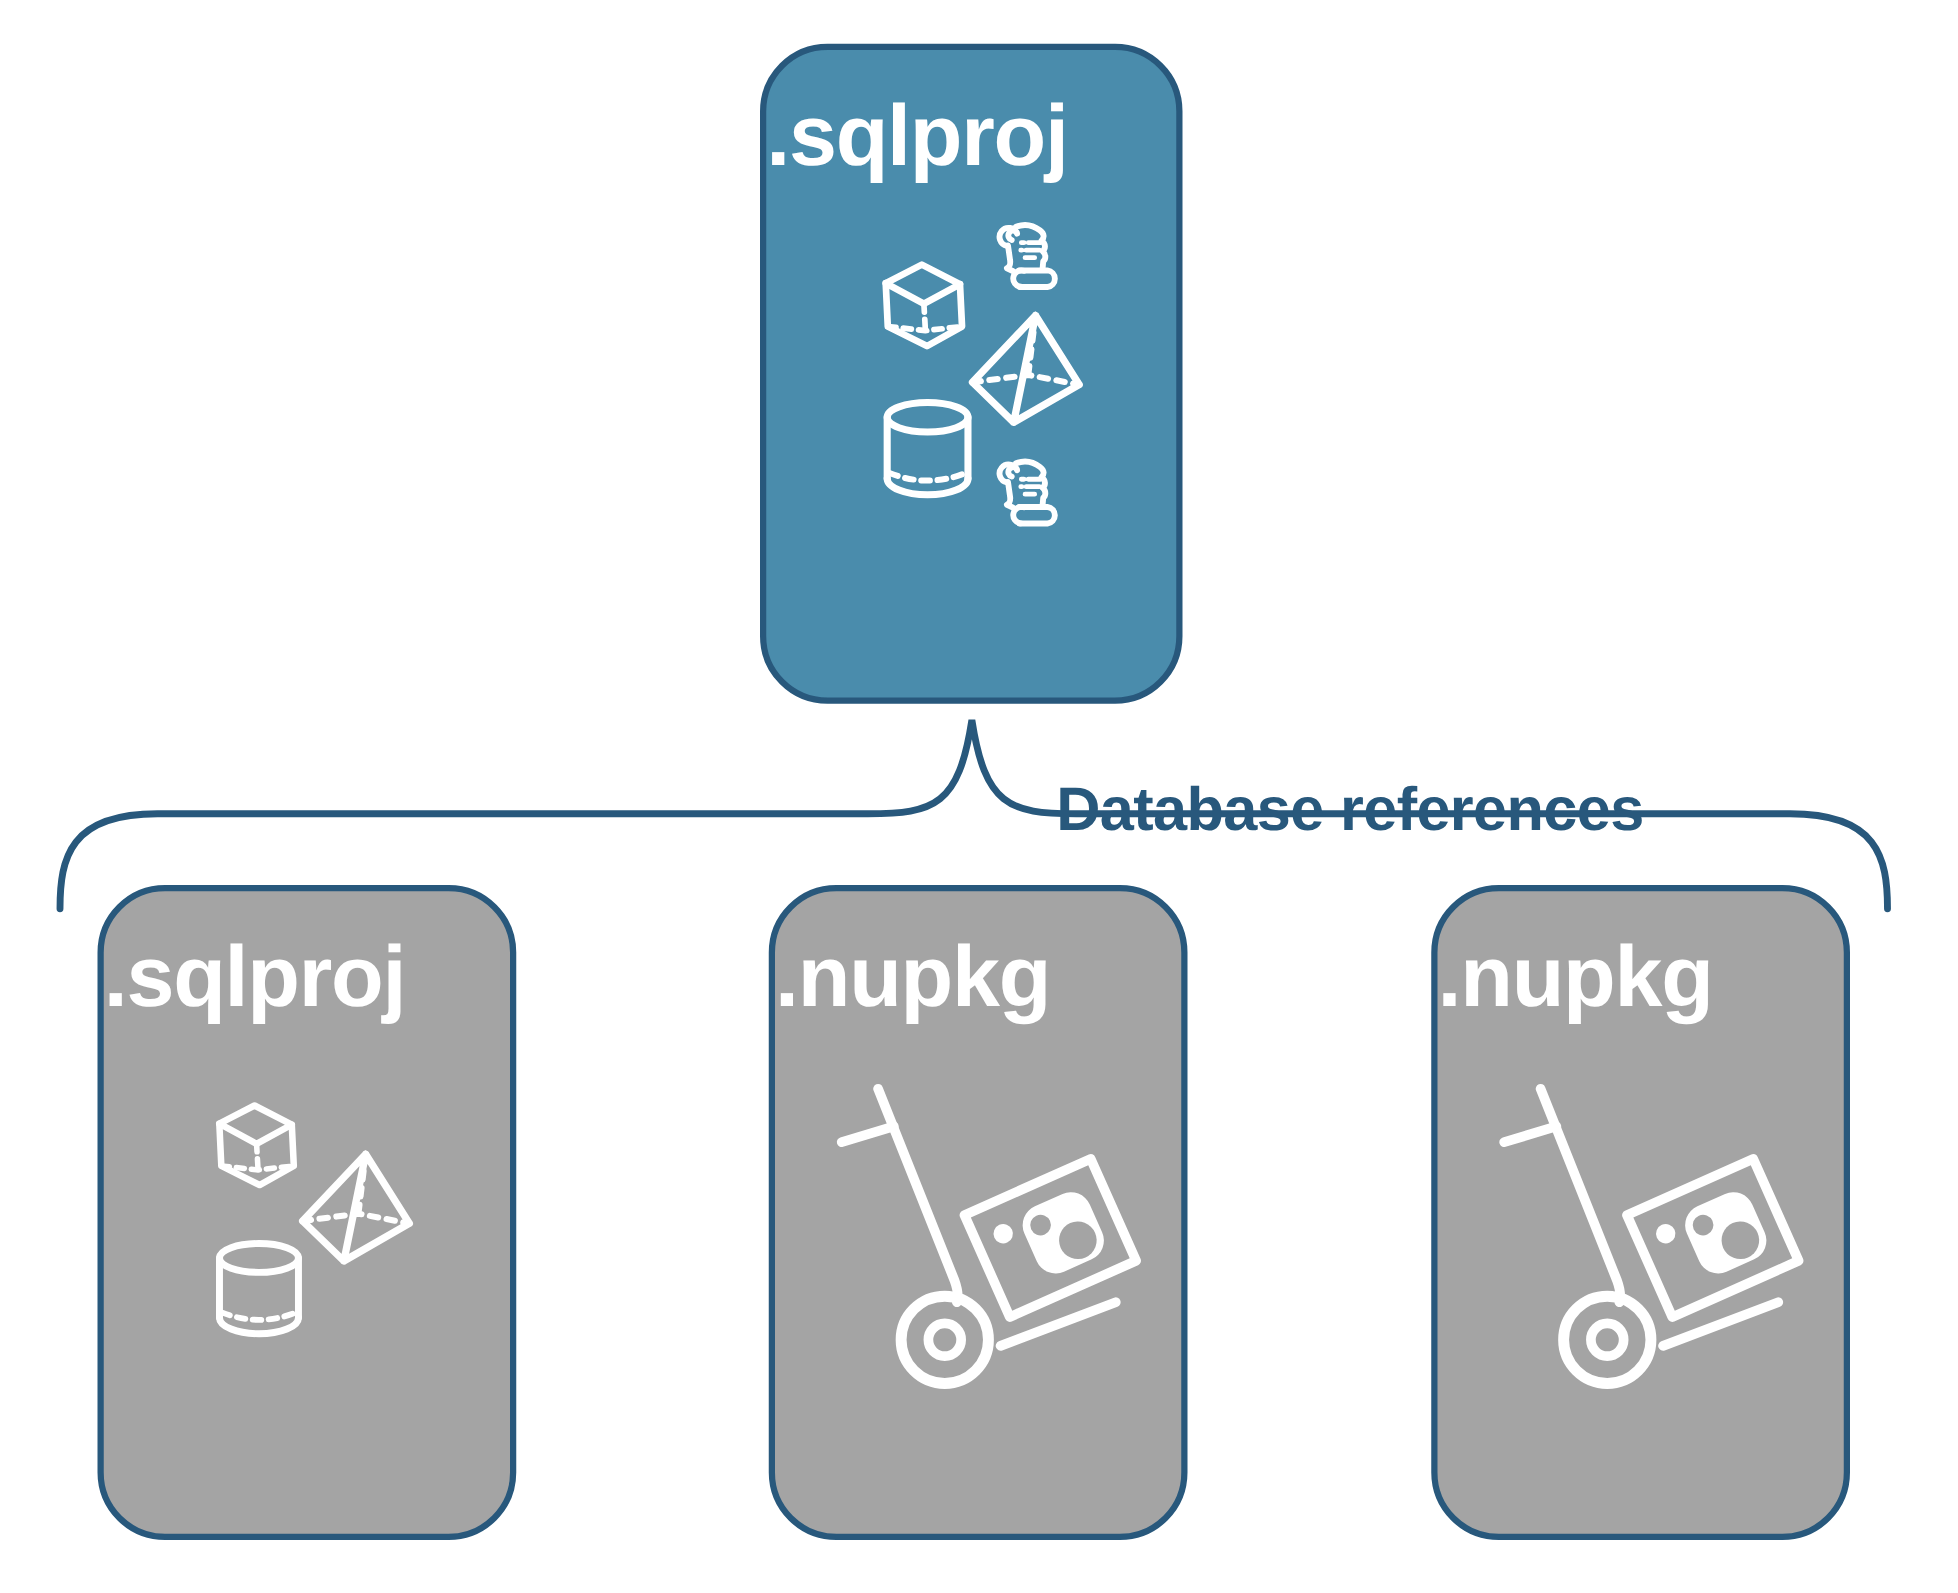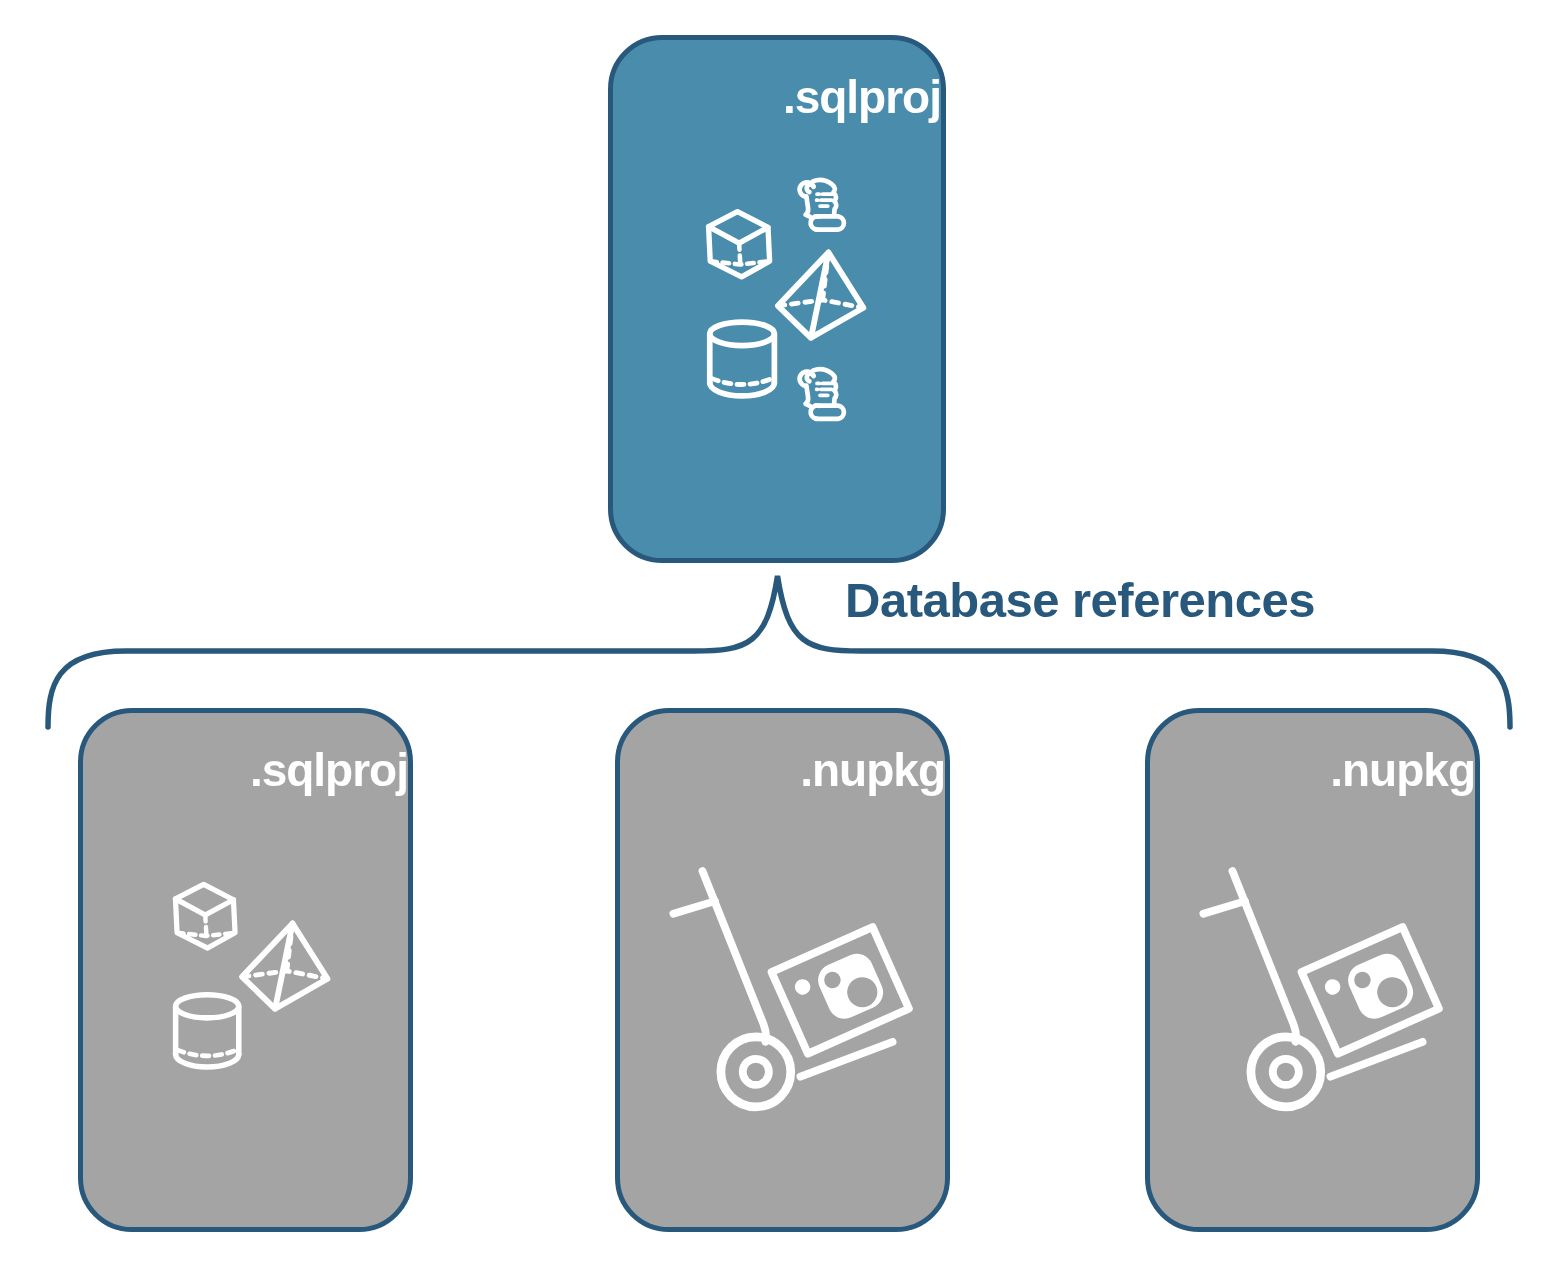--- a/index.html
+++ b/index.html
@@ -19,24 +19,24 @@
   .node{
     position:absolute;box-sizing:border-box;
     border:5px solid var(--outline);
     border-radius:54px;
   }
   .node.root{background:var(--accent-fill);}
   .node.child{background:var(--child-fill);}
   .node-label{
     color:var(--label-text);
     font-weight:bold;
-    font-size:46px;
+    font-size:69px;
     line-height:1;
     letter-spacing:-1px;
-    text-align:right;
+    text-align:left;
     margin-top:34px;
   }
   .icon-layer{position:absolute;left:0;top:0;width:100%;height:100%;pointer-events:none;}
   .brace{position:absolute;left:0;top:0;pointer-events:none;}
   .brace path{stroke:var(--outline);stroke-width:5.5;fill:none;stroke-linecap:round;}
   .connector-label{
     position:absolute;
     color:var(--outline);
     font-weight:bold;
     font-size:49px;
@@ -92,21 +92,21 @@
     </g>
   </defs>
 </svg>
 
 <div class="canvas">
 
   <svg class="brace" width="1566" height="1274" viewBox="0 0 1566 1274">
     <path d="M48 727 C48 686 56 651 126 651 L694 651 C748 651 767 644 777.5 576 C788 644 807 651 861 651 L1432 651 C1502 651 1510 686 1510 727"></path>
   </svg>
 
-  <div class="connector-label" style="left:845px;top:576px;">Database references</div>
+  <div class="connector-label" style="left:845px;top:624px;">Database references</div>
 
   <div class="node root" style="left:608px;top:35px;width:338px;height:528px;">
     <div class="node-label">.sqlproj</div>
     <svg class="icon-layer" viewBox="0 0 338 528">
       <use href="#icon-cube" transform="translate(90,163) scale(0.85)"></use>
       <use href="#icon-scroll" transform="translate(183,130) scale(0.88)"></use>
       <use href="#icon-pyramid" transform="translate(164,210)"></use>
       <use href="#icon-cylinder" transform="translate(88,281) scale(0.9)"></use>
       <use href="#icon-scroll" transform="translate(183,325) scale(0.88)"></use>
     </svg>

